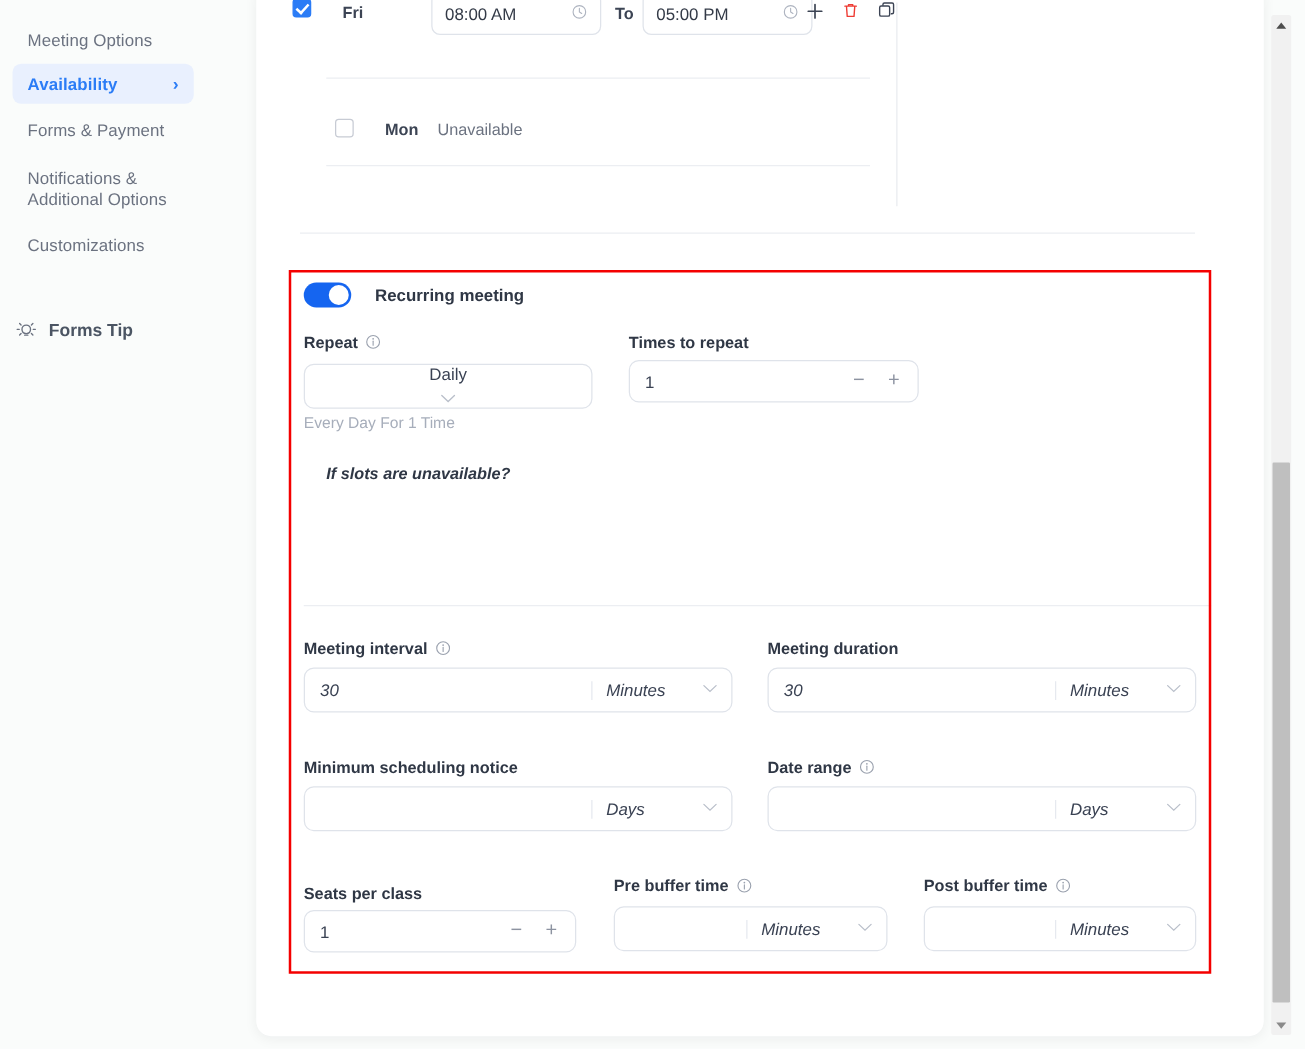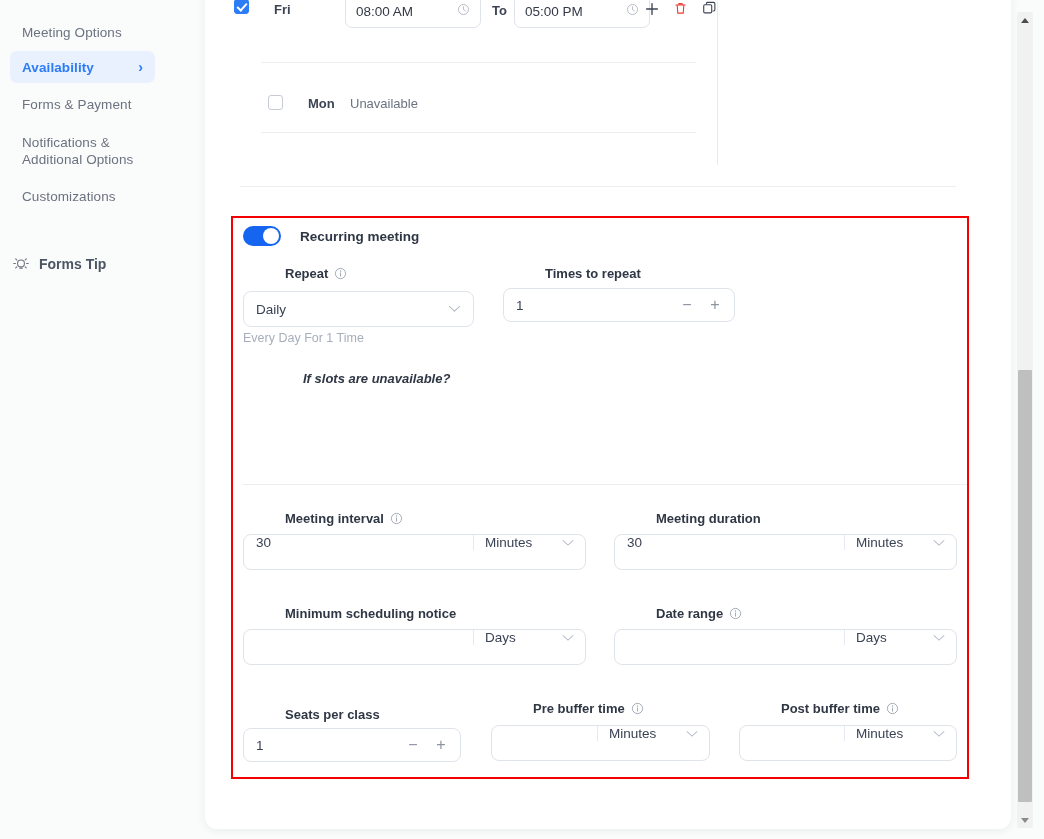--- a/index.html
+++ b/index.html
@@ -127,29 +127,28 @@
     position: absolute; top: 2px; right: 2px;
     width: 16px; height: 16px; border-radius: 50%;
     background: #fff;
   }
   .toggle-label { font-size: 13.5px; font-weight: 700; color: #2f3745; }
 
   .field-label {
     font-size: 13px; font-weight: 700; color: #2f3745;
     display: flex; align-items: center; gap: 6px;
     white-space: nowrap;
-    margin-left: 42px;
   }
   .info-i { display: inline-block; line-height: 0; }
 
   .select {
     border: 1px solid #dfe3ea; border-radius: 8px; background: #fff;
     height: 36px; display: flex; align-items: center;
-    justify-content: space-between; padding: 0 12px;
-    font-size: 13.5px; color: #3a4253; cursor: pointer;
+    justify-content: space-between; padding: 0 28px;
+    font-size: 13.5px; color: #3a4253; cursor: pointer; flex-direction: column;
   }
   .caret { color: #b9bfca; font-size: 11px; }
 
   .hint { font-size: 12.5px; color: #a7aebb; }
 
   
   .stepper {
     border: 1px solid #dfe3ea; border-radius: 8px; background: #fff;
     height: 34px; display: flex; align-items: center;
     padding: 0 6px 0 12px; font-size: 13.5px; color: #3a4253;
@@ -160,21 +159,21 @@
   .step-btn {
     width: 26px; height: 26px; border-radius: 5px;
     display: flex; align-items: center; justify-content: center;
     color: #8d93a1; font-size: 16px; cursor: pointer;
     background: #fff;
   }
 
   
   .combo {
     border: 1px solid #dfe3ea; border-radius: 8px; background: #fff;
-    height: 36px; display: flex; align-items: flex-start; overflow: hidden;
+    height: 36px; display: flex; align-items: center; overflow: hidden; font-style: italic;
   }
   .combo .txt {
     flex: 1; display: flex; align-items: center; padding: 0 12px;
     font-size: 13.5px; color: #3a4253;
   }
   .combo .unit {
     width: 112px; border-left: 1px solid #e6e9ef;
     display: flex; align-items: center; justify-content: space-between;
     padding: 0 11px; font-size: 13.5px; color: #3a4253; cursor: pointer;
   }

